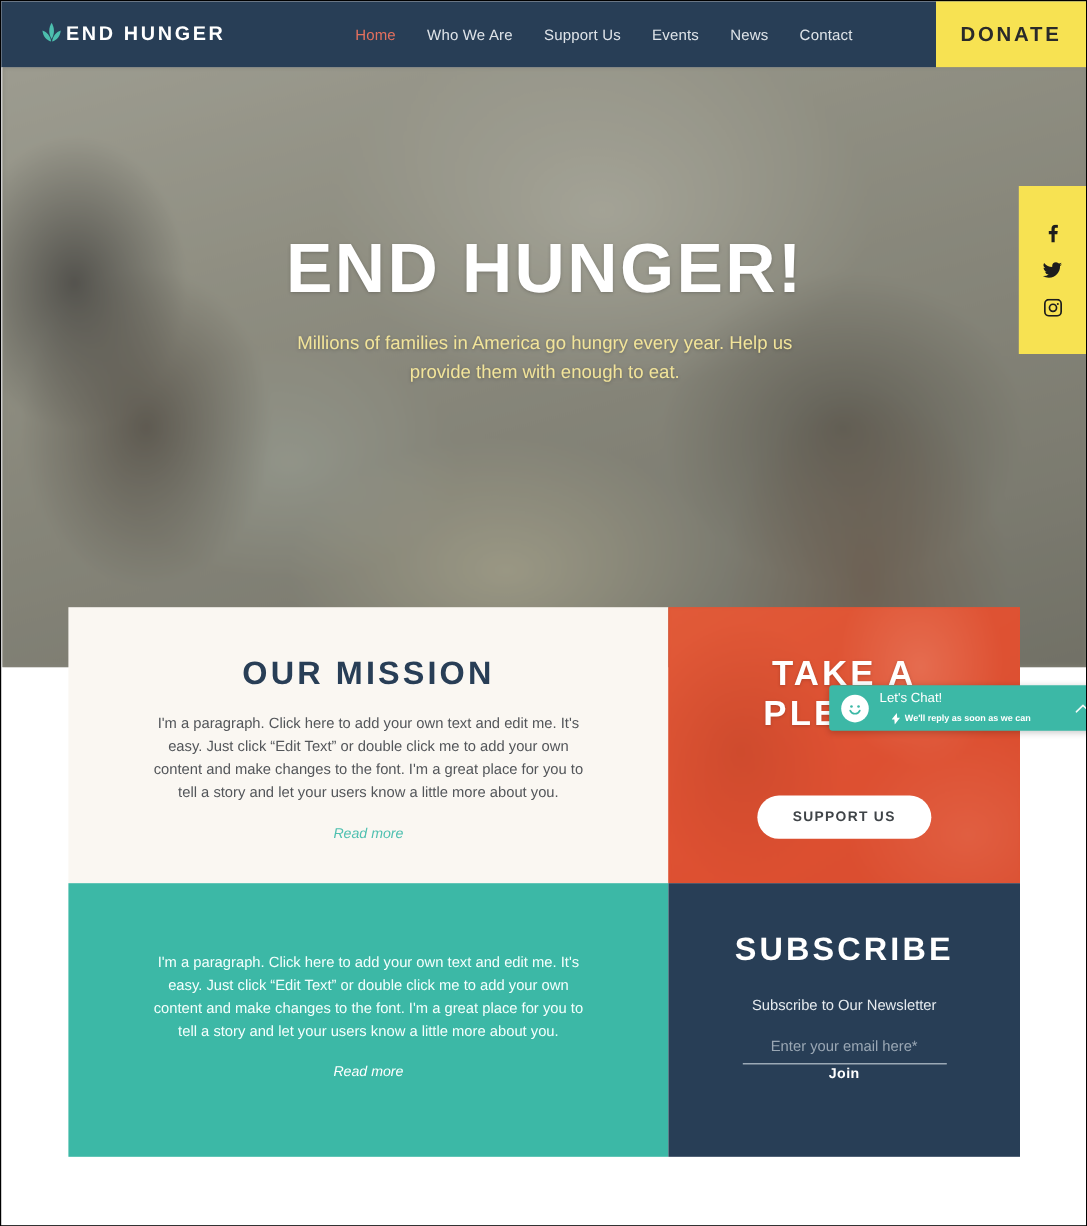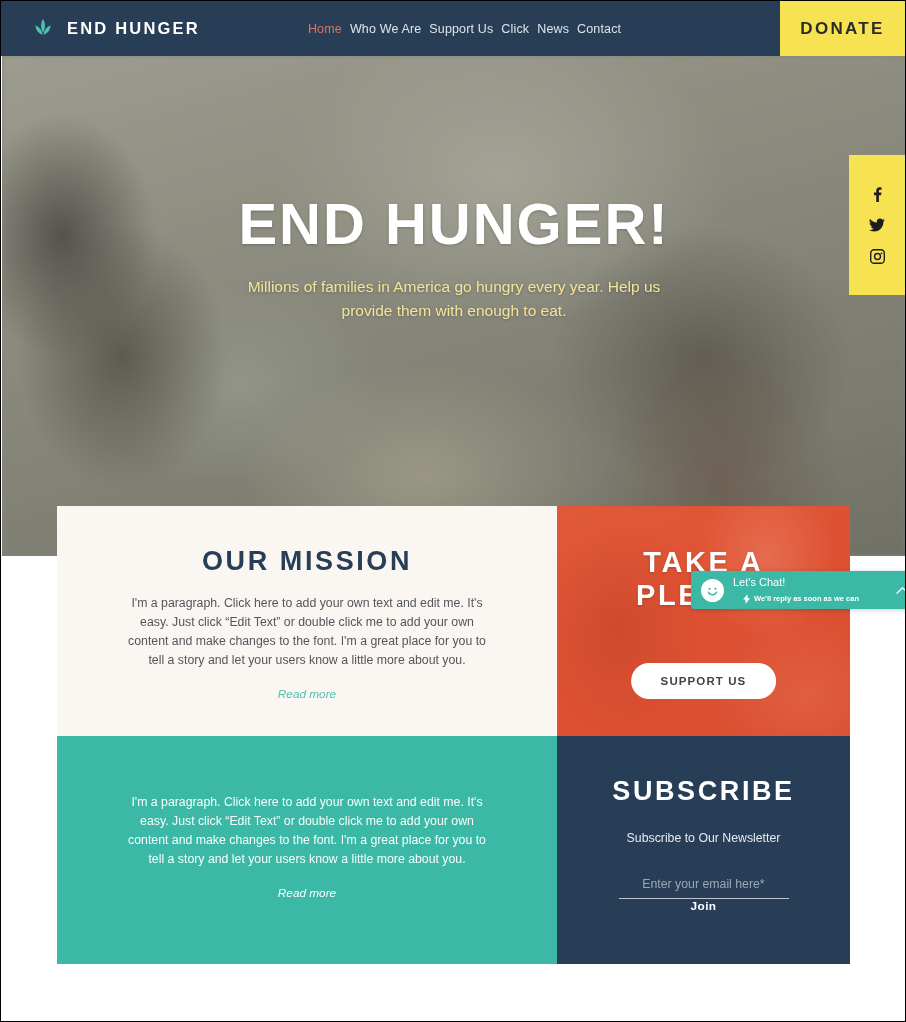--- a/index.html
+++ b/index.html
@@ -21,31 +21,31 @@
   
   .site-header {
     position:absolute; top:0; left:0;
     width:904px; height:55px;
     background:#283e56;
     display:flex; align-items:center;
     z-index:40;
   }
   .brand {
     display:flex; align-items:center;
-    margin-left:30px; gap:12px;
+    margin-left:30px; gap:0;
     cursor:pointer;
   }
   .leaf-icon { width:24px; height:26px; display:block; }
   .brand-name {
     color:#ffffff; font-size:16.5px; font-weight:bold;
     letter-spacing:2.2px;
   }
   .main-nav {
     display:flex; align-items:center;
-    gap:8px; margin-left:108px;
+    gap:26px; margin-left:108px;
   }
   .nav-link {
     color:#dfe4e9; font-size:12.5px; letter-spacing:.15px;
     text-decoration:none; cursor:pointer; white-space:nowrap;
   }
   .nav-link.active { color:#e4705e; }
   .donate-button {
     position:absolute; top:0; right:0;
     width:125px; height:55px;
     background:#f7e252; border:none;
@@ -179,21 +179,21 @@
     color:#3f4448; font-size:11.5px; font-weight:bold;
     letter-spacing:1.1px; cursor:pointer;
     z-index:3;
     font-family:"Liberation Sans", sans-serif;
   }
 
   .sub-note {
     margin-top:24px; color:#e6ebef; font-size:12.3px;
   }
   .sub-email {
-    margin-top:28px; width:170px;
+    margin-top:16px; width:170px;
     background:transparent; border:none;
     border-bottom:1px solid #b9c4ce;
     color:#ffffff; font-size:12.3px;
     text-align:center; padding:4px 0 7px;
     outline:none;
     font-family:"Liberation Sans", sans-serif;
   }
   .sub-email::placeholder { color:#9aa7b4; }
   .join-button {
     background:transparent; border:none;
@@ -257,21 +257,21 @@
         <path d="M4.4 9.5 C8.2 10.6 11 14.2 11.6 18.6 C7.6 17.8 4.8 14.2 4.4 9.5 Z" fill="#4cbfae"></path>
         <path d="M19.6 9.5 C19.2 14.2 16.4 17.8 12.4 18.6 C13 14.2 15.8 10.6 19.6 9.5 Z" fill="#4cbfae"></path>
       </svg>
       <span class="brand-name">END HUNGER</span>
     </div>
 
     <nav class="main-nav">
       <a class="nav-link active" href="#">Home</a>
       <a class="nav-link" href="#">Who We Are</a>
       <a class="nav-link" href="#">Support Us</a>
-      <a class="nav-link" href="#">Click</a>
+      <a class="nav-link" href="#">Events</a>
       <a class="nav-link" href="#">News</a>
       <a class="nav-link" href="#">Contact</a>
     </nav>
 
     <button class="donate-button">DONATE</button>
   </header>
 
   <aside class="social-rail">
     <a class="social-icon" href="#">
       <svg width="14" height="15" viewBox="0 0 14 15" aria-hidden="true">

